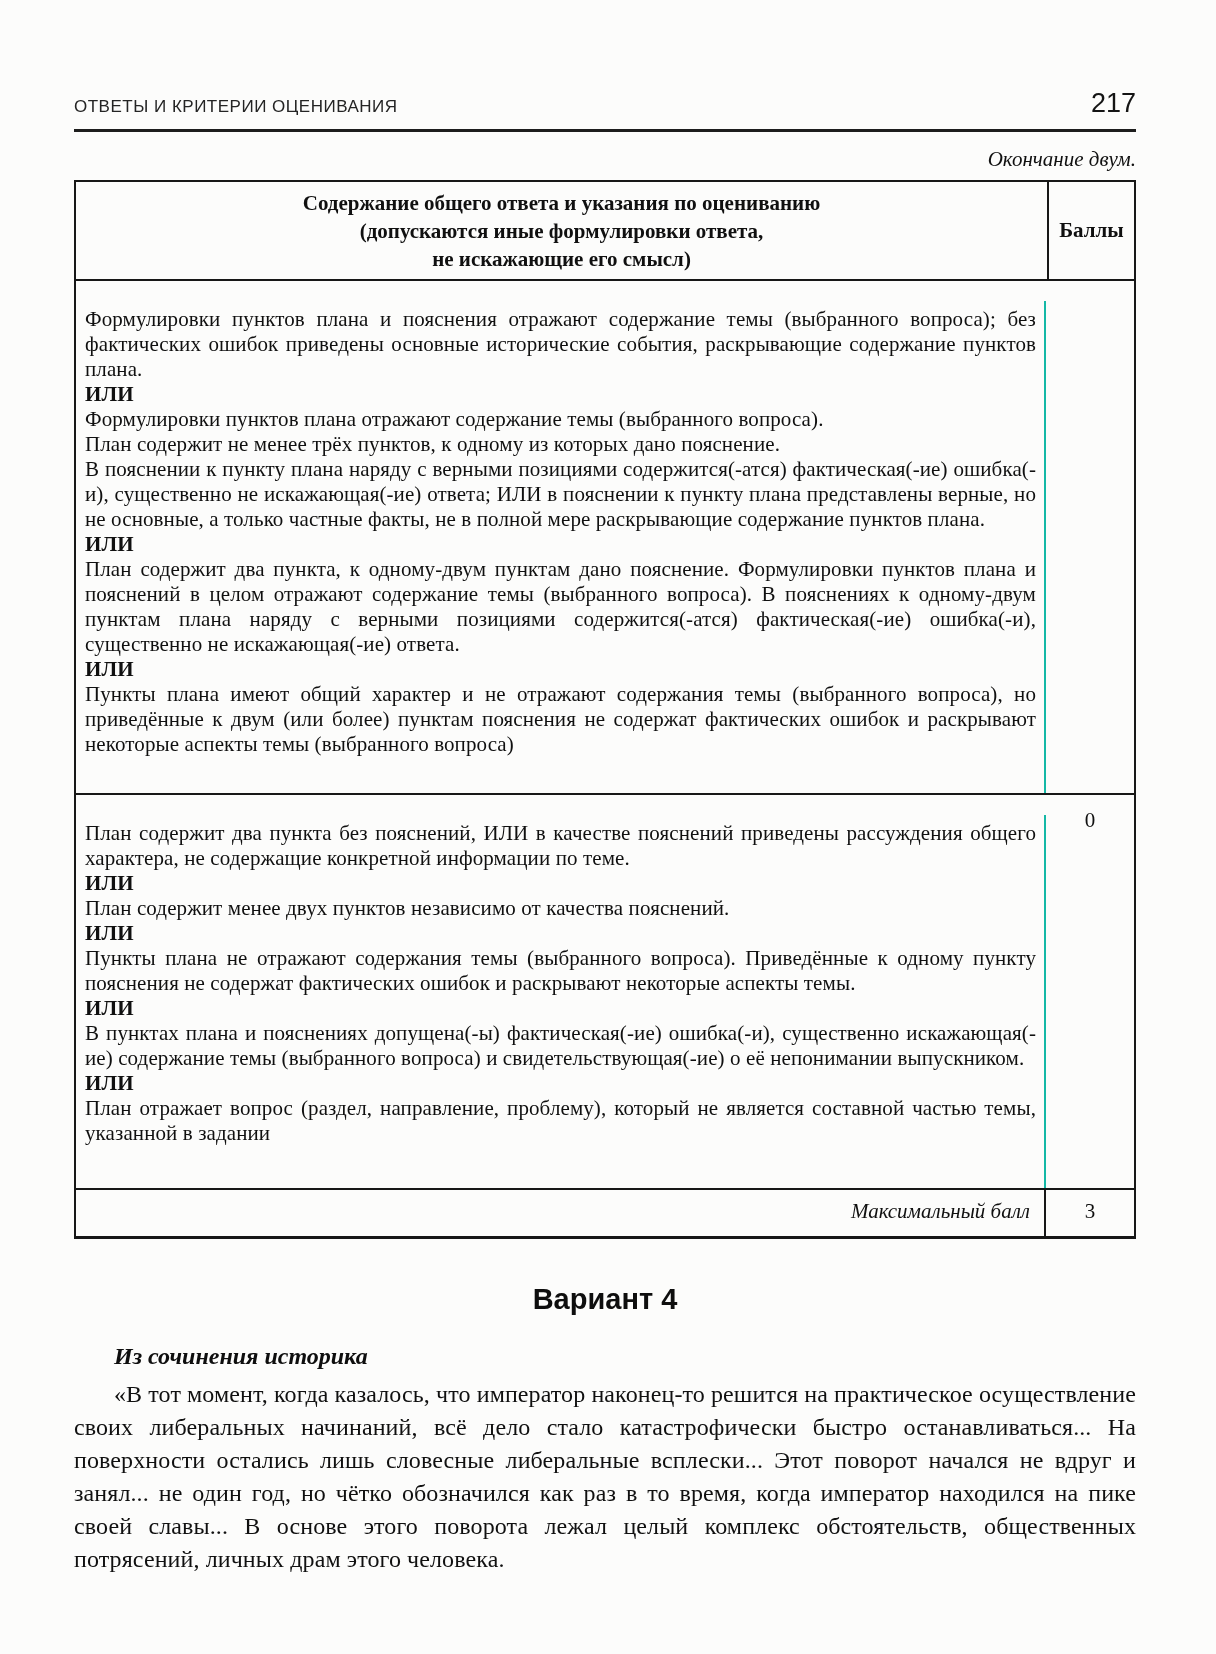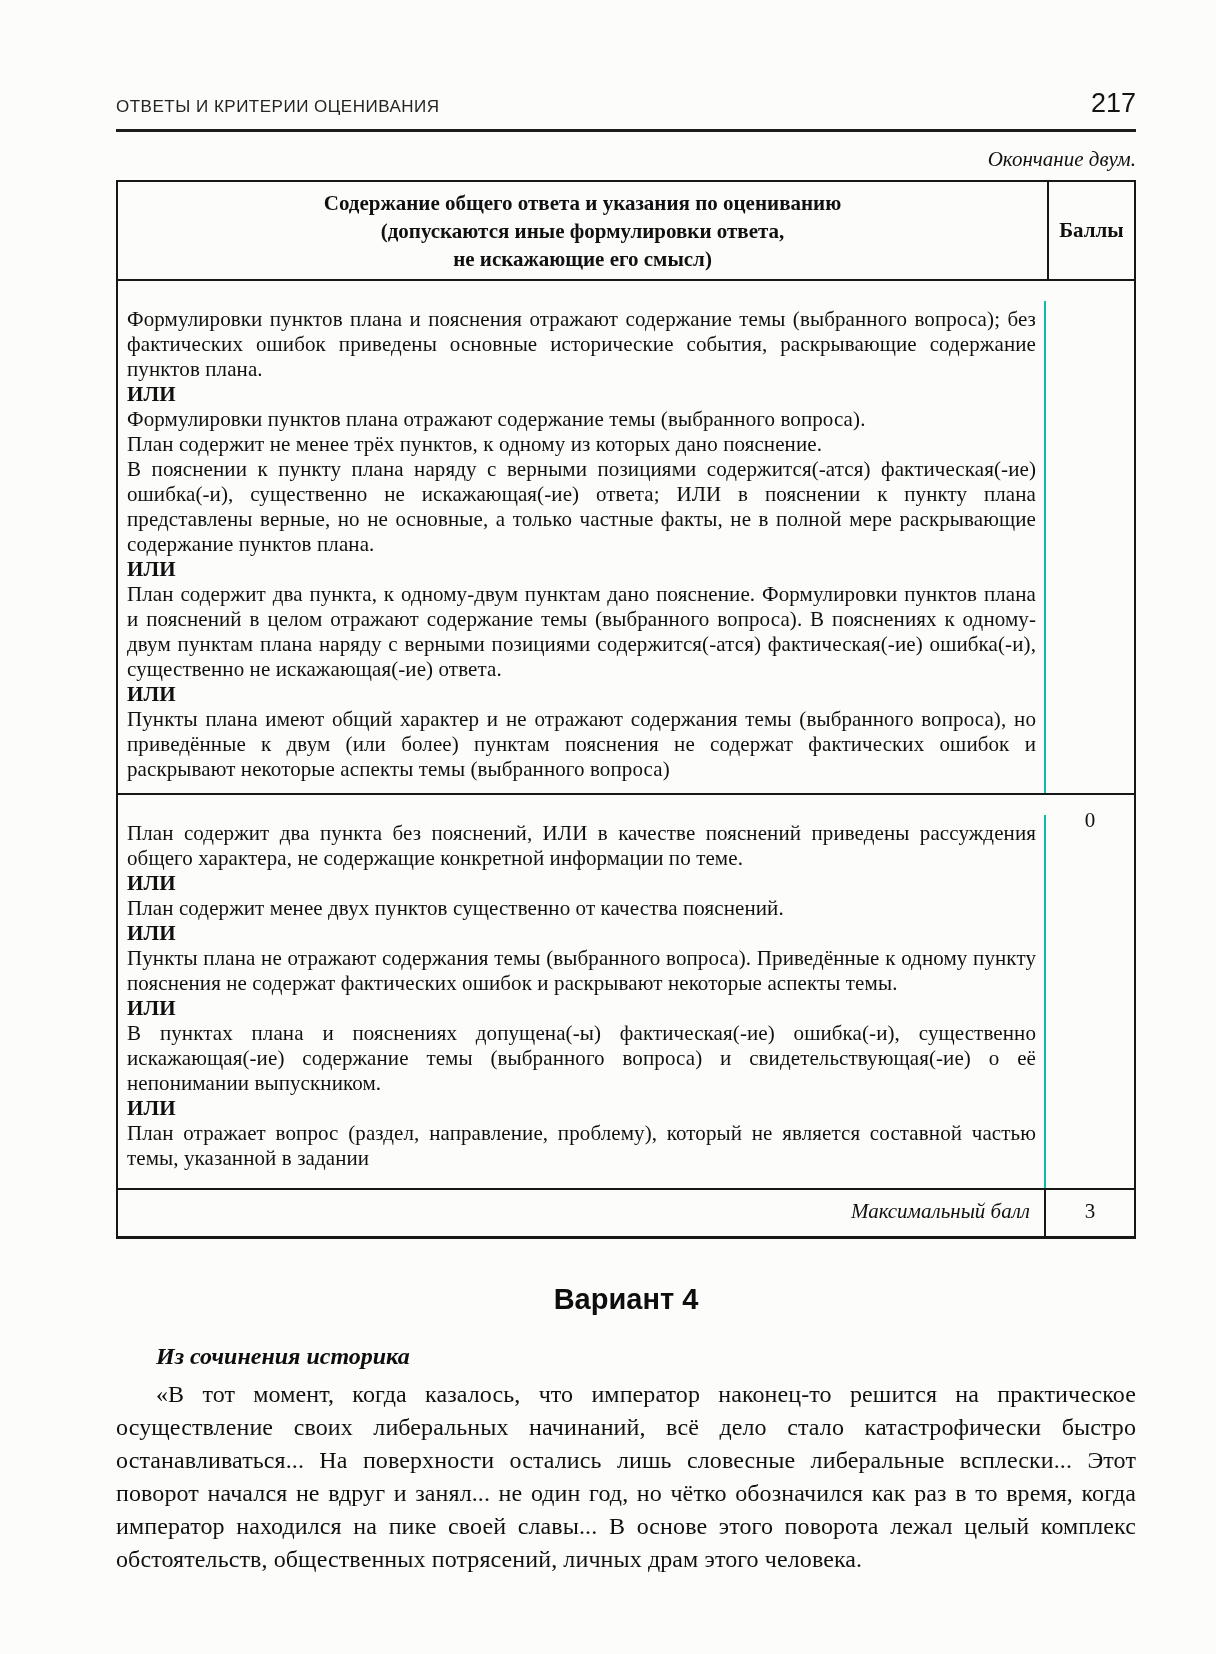--- a/index.html
+++ b/index.html
@@ -1,18 +1,18 @@
 <!DOCTYPE html>
 <html lang="ru"><head>
 <meta charset="utf-8">
 <style>
   html,body{margin:0;padding:0;background:#e9e9e7;}
   .page{
     width:1216px;height:1654px;margin:0 auto;background:#fcfcfb;
-    box-sizing:border-box;padding:88px 80px 0 116px;overflow:hidden;
+    box-sizing:border-box;padding:88px 80px 0 74px;overflow:hidden;
     font-family:"Liberation Serif", serif;color:#101010;position:relative;
   }
   .pg-header{display:flex;justify-content:space-between;align-items:baseline;}
   .pg-title{font-family:"Liberation Sans",sans-serif;font-size:17px;letter-spacing:.5px;color:#242424;}
   .pg-num{font-family:"Liberation Sans",sans-serif;font-size:27px;color:#141414;}
   .rule{height:3px;background:#1d1d1d;margin-top:10px;}
   .table-note{text-align:right;font-style:italic;font-size:21px;margin-top:15px;}
 
   .atable{margin-top:8px;border:2px solid #171717;border-bottom-width:3px;}
   .thead{display:flex;border-bottom:2px solid #171717;min-height:92px;}
@@ -73,21 +73,21 @@
           <p class="tpara b">ИЛИ</p>
           <p class="tpara">Пункты плана имеют общий характер и не отражают содержания темы (выбранного вопроса), но приведённые к двум (или более) пунктам пояснения не содержат фактических ошибок и раскрывают некоторые аспекты темы (выбранного вопроса)</p>
         </div>
       <div class="td-score"></div>
     </div>
 
     <div class="trow r2">
       <div class="td-content">
           <p class="tpara">План содержит два пункта без пояснений, ИЛИ в качестве пояснений приведены рассуждения общего характера, не содержащие конкретной информации по теме.</p>
           <p class="tpara b">ИЛИ</p>
-          <p class="tpara">План содержит менее двух пунктов существенно от качества пояснений.</p>
+          <p class="tpara">План содержит менее двух пунктов независимо от качества пояснений.</p>
           <p class="tpara b">ИЛИ</p>
           <p class="tpara">Пункты плана не отражают содержания темы (выбранного вопроса). Приведённые к одному пункту пояснения не содержат фактических ошибок и раскрывают некоторые аспекты темы.</p>
           <p class="tpara b">ИЛИ</p>
           <p class="tpara">В пунктах плана и пояснениях допущена(-ы) фактическая(-ие) ошибка(-и), существенно искажающая(-ие) содержание темы (выбранного вопроса) и свидетельствующая(-ие) о её непонимании выпускником.</p>
           <p class="tpara b">ИЛИ</p>
           <p class="tpara">План отражает вопрос (раздел, направление, проблему), который не является составной частью темы, указанной в задании</p>
         </div>
       <div class="td-score">0</div>
     </div>
 

